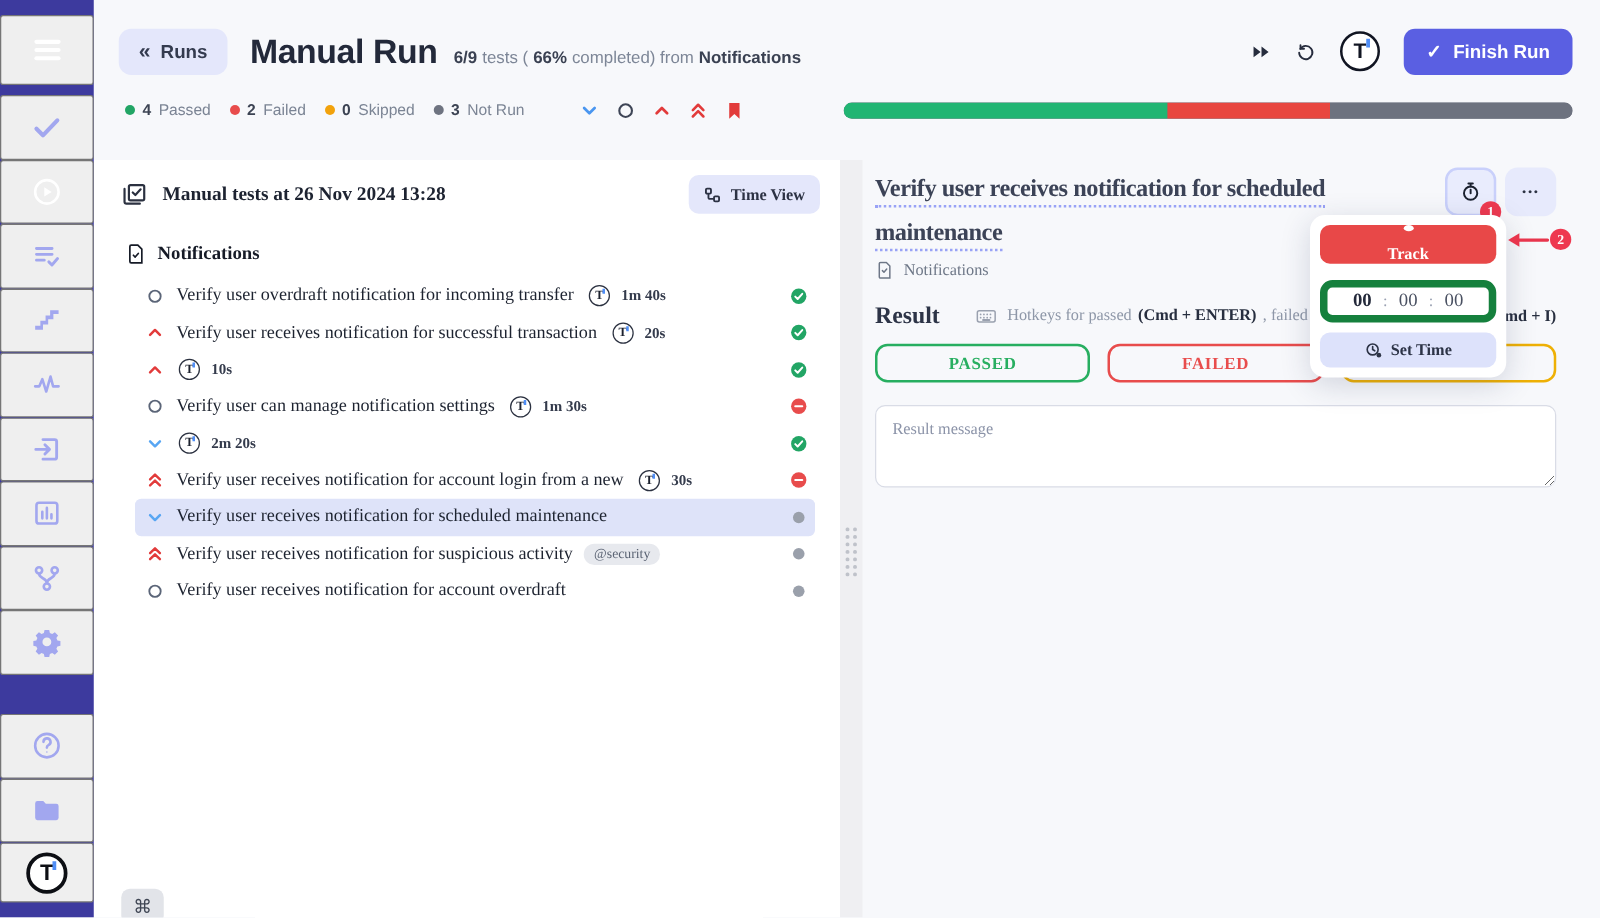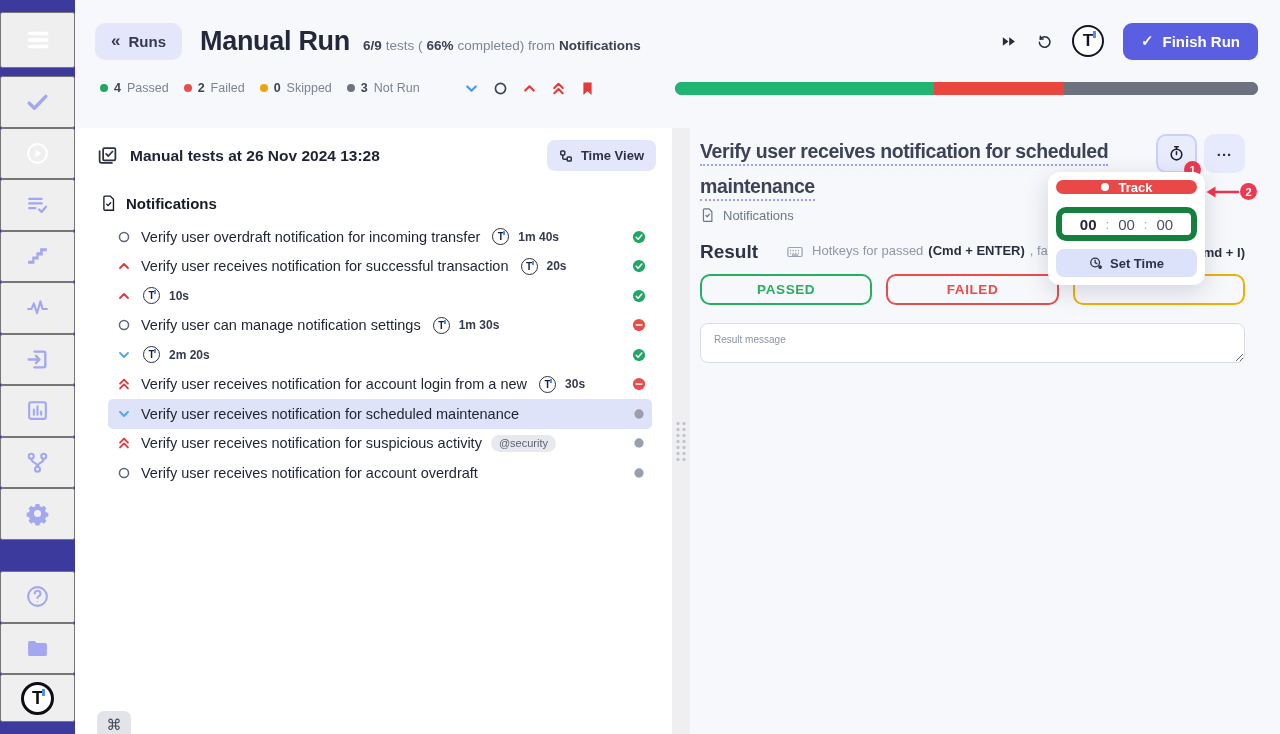--- a/index.html
+++ b/index.html
@@ -39,21 +39,21 @@
   .chip { display:flex; align-items:center; gap:6px; font-size:12.5px; color:#7b8494; white-space:nowrap; }
   .chip b { color:#3c4353; }
   .dot { width:8px; height:8px; border-radius:50%; }
   .filters { display:flex; gap:14px; margin-left:44px; align-items:center; }
   .f-icon { background:none; border:none; display:flex; align-items:center; }
   .f-icon svg { width:15px; height:15px; }
   .progress { flex:1; margin-left:80px; height:13px; border-radius:7px; overflow:hidden; display:flex; background:#6d727f; }
   .seg { height:100%; }
 
   
-  .content { position:absolute; top:128px; left:0; right:0; bottom:0; display:flex; }
+  .content { position:absolute; top:128px; left:0; right:0; bottom:0; display:flex;font-family:Liberation Serif, serif; }
 
   .left-panel { width:597px; background:#fff; position:relative; }
   .lp-header { display:flex; align-items:center; margin:12px 16px 0 22px; }
   .run-icon { color:#2b3140; display:flex; }
   .run-icon svg { width:21px; height:21px; }
   .lp-title { margin-left:12px; font-size:15.5px; font-weight:bold; color:#1d2331; }
   .tree-btn { margin-left:auto; display:flex; align-items:center; gap:8px; height:31px; background:#e4e7fb; border:none; border-radius:8px; padding:0 12px; font-size:13px; font-weight:bold; color:#2c3244; }
   .tree-btn svg { width:14px; height:14px; }
 
   .suite-header { display:flex; align-items:center; gap:9px; margin:24px 16px 10px 25px; font-size:15px; font-weight:bold; color:#161b27; }
@@ -93,26 +93,26 @@
   .result-row { display:flex; align-items:center; margin-top:18px; }
   .result-label { font-size:19px; font-weight:bold; color:#2d3447; }
   .hotkeys { display:flex; align-items:flex-start; gap:5px; margin-left:28px; font-size:13px; color:#8e97a8; white-space:nowrap; }
   .hotkeys svg { width:18px; height:18px; margin-right:3px; }
   .hotkeys b { color:#272e3f; }
   .hk-frag { margin-left:auto; font-size:13px; color:#272e3f; font-weight:bold; }
 
   .result-btns { display:flex; gap:14px; margin-top:11px; }
   .rbtn { flex:1; height:31px; border-radius:10px; background:transparent; border:2px solid; font-size:13.5px; font-weight:bold; letter-spacing:.6px; }
 
-  .msg { margin-top:18px; width:100%; height:40px; border:1px solid #d9dce6; border-radius:8px; background:#fff; resize:both; padding:10px 13px; font-size:10px; font-family:inherit; color:#2c3346; }
+  .msg { margin-top:18px; width:100%; height:66px; border:1px solid #d9dce6; border-radius:8px; background:#fff; resize:both; padding:10px 13px; font-size:13px; font-family:inherit; color:#2c3346; }
   .msg::placeholder { color:#8b93a8; }
 
   
   .popup { position:absolute; left:358px; top:44px; width:157px; background:#fff; border-radius:12px; box-shadow:0 6px 24px rgba(40,50,90,.18); padding:8px; z-index:40; }
-  .track-btn { width:100%; height:14px; background:#e84848; border:none; border-radius:8px; color:#fff; font-size:13px; font-weight:bold; display:flex; align-items:center; justify-content:center; gap:10px; }
+  .track-btn { width:100%; height:31px; background:#e84848; border:none; border-radius:8px; color:#fff; font-size:13px; font-weight:bold; display:flex; align-items:center; justify-content:center; gap:10px;flex-direction:column; }
   .rec-dot { width:8px; height:8px; background:#fff; border-radius:50%; }
   .time-box { margin-top:13px; height:34px; border:6px solid #15803d; border-radius:10px; display:flex; align-items:center; justify-content:center; gap:9px; font-size:15px; color:#4a5162; background:#fff; }
   .time-box .th { font-weight:bold; color:#23293a; }
   .time-box .sep { color:#9aa1b2; font-size:13px; }
   .set-btn { margin-top:8px; width:100%; height:28px; background:#dde2fb; border:none; border-radius:8px; font-size:13px; font-weight:bold; color:#2c3346; display:flex; align-items:center; justify-content:center; gap:7px; }
   .set-btn svg { width:14px; height:14px; }
   .annot2 { position:absolute; top:11px; right:-52px; display:flex; align-items:center; }
 </style>
 </head>
 <body>

